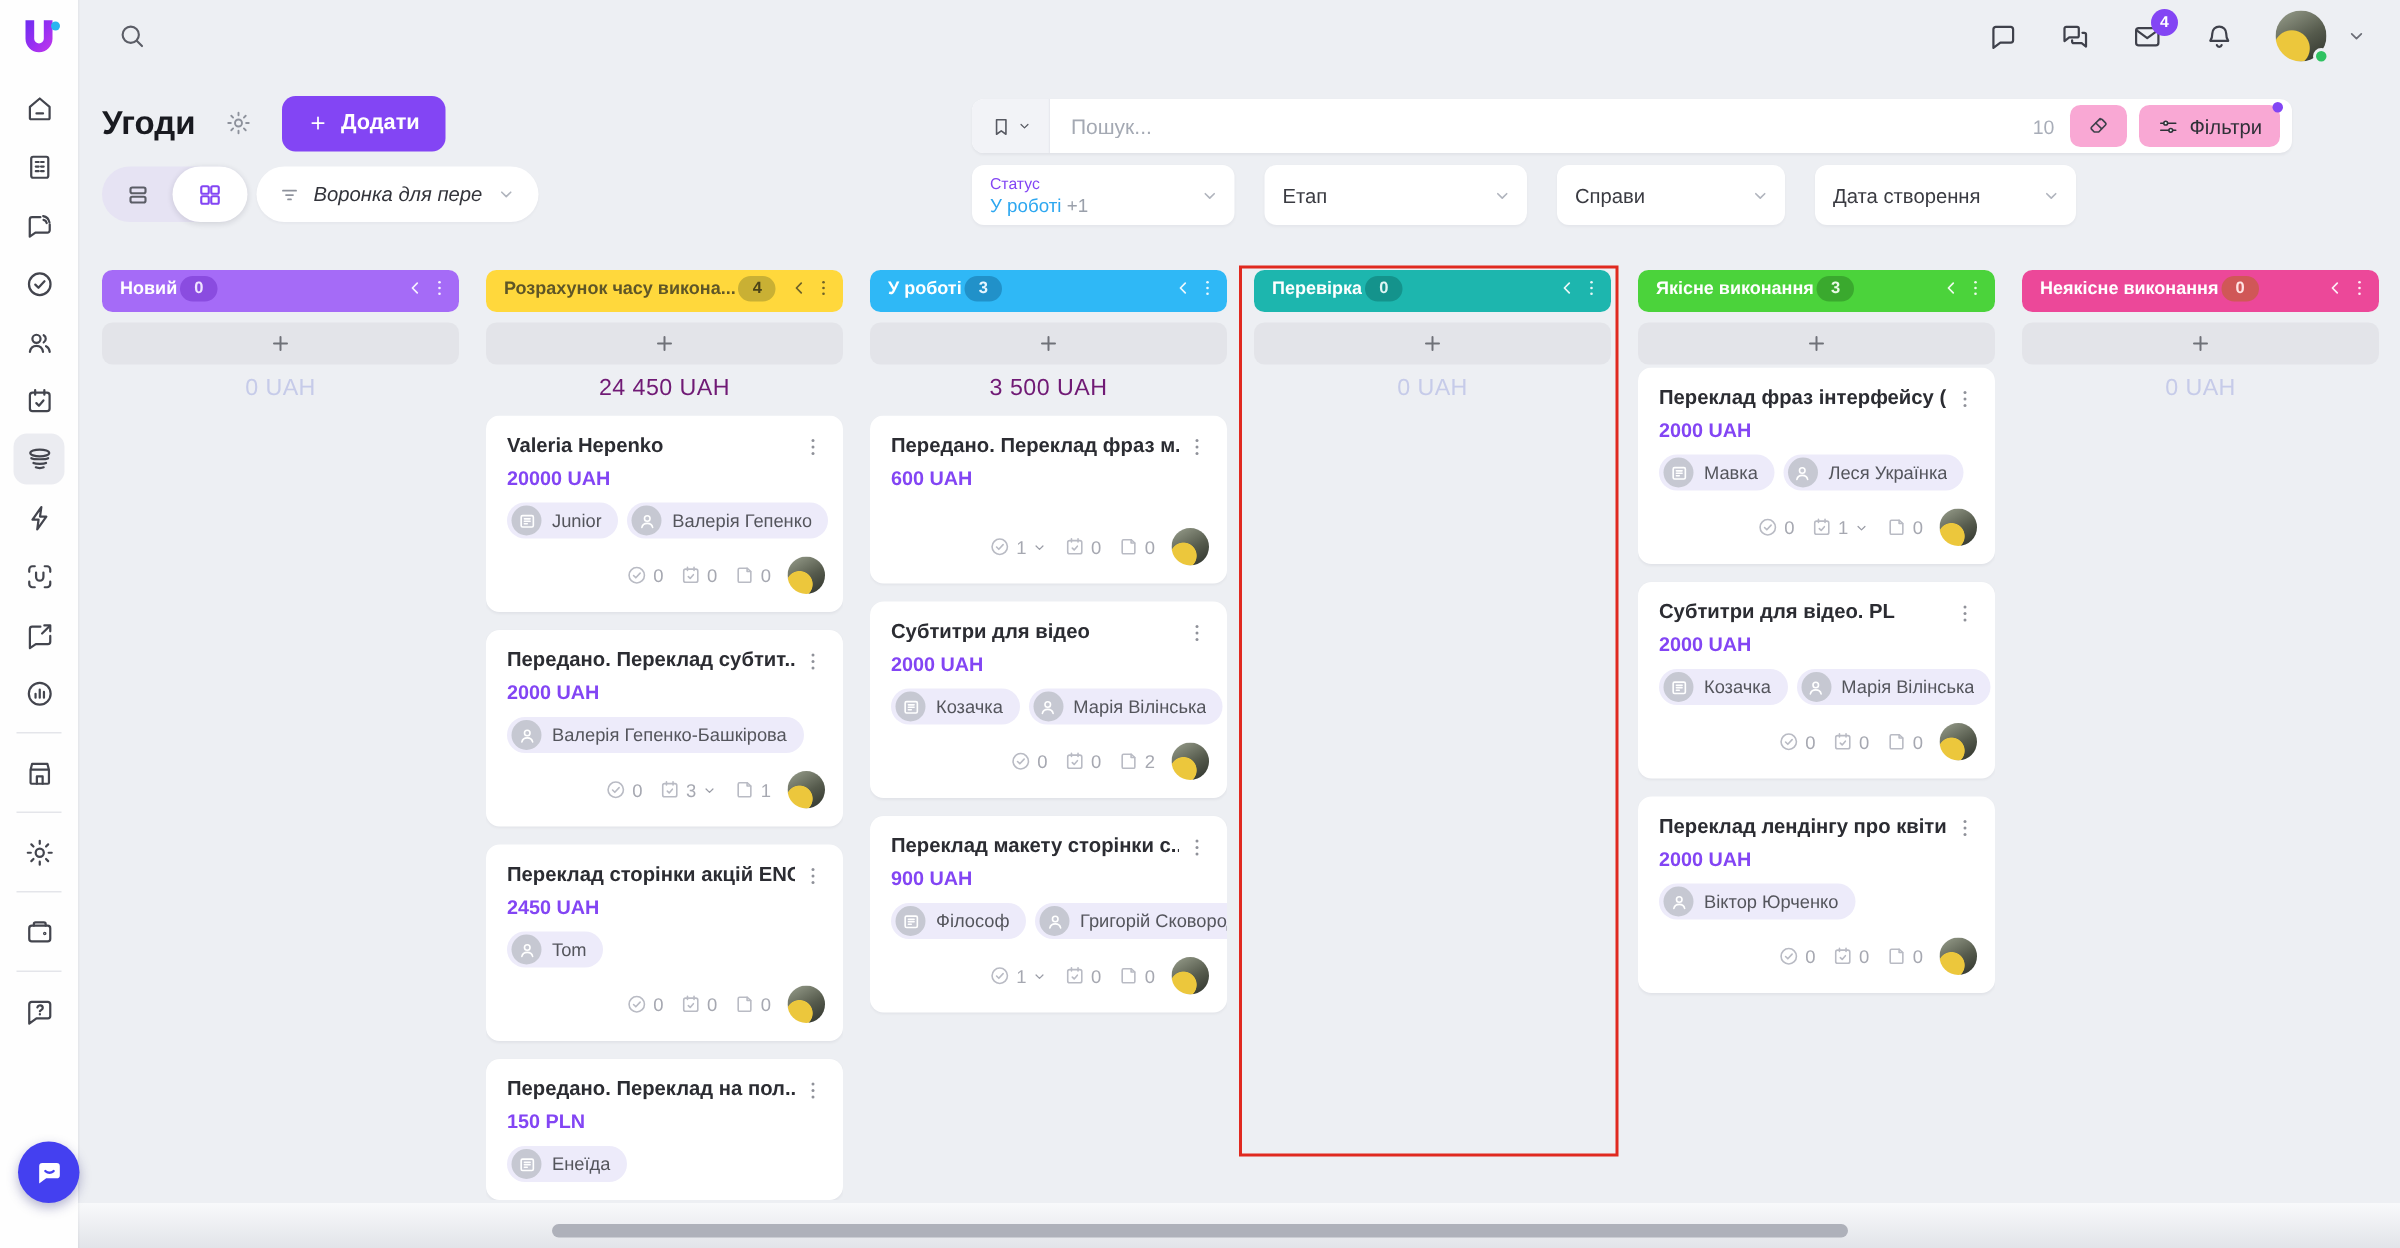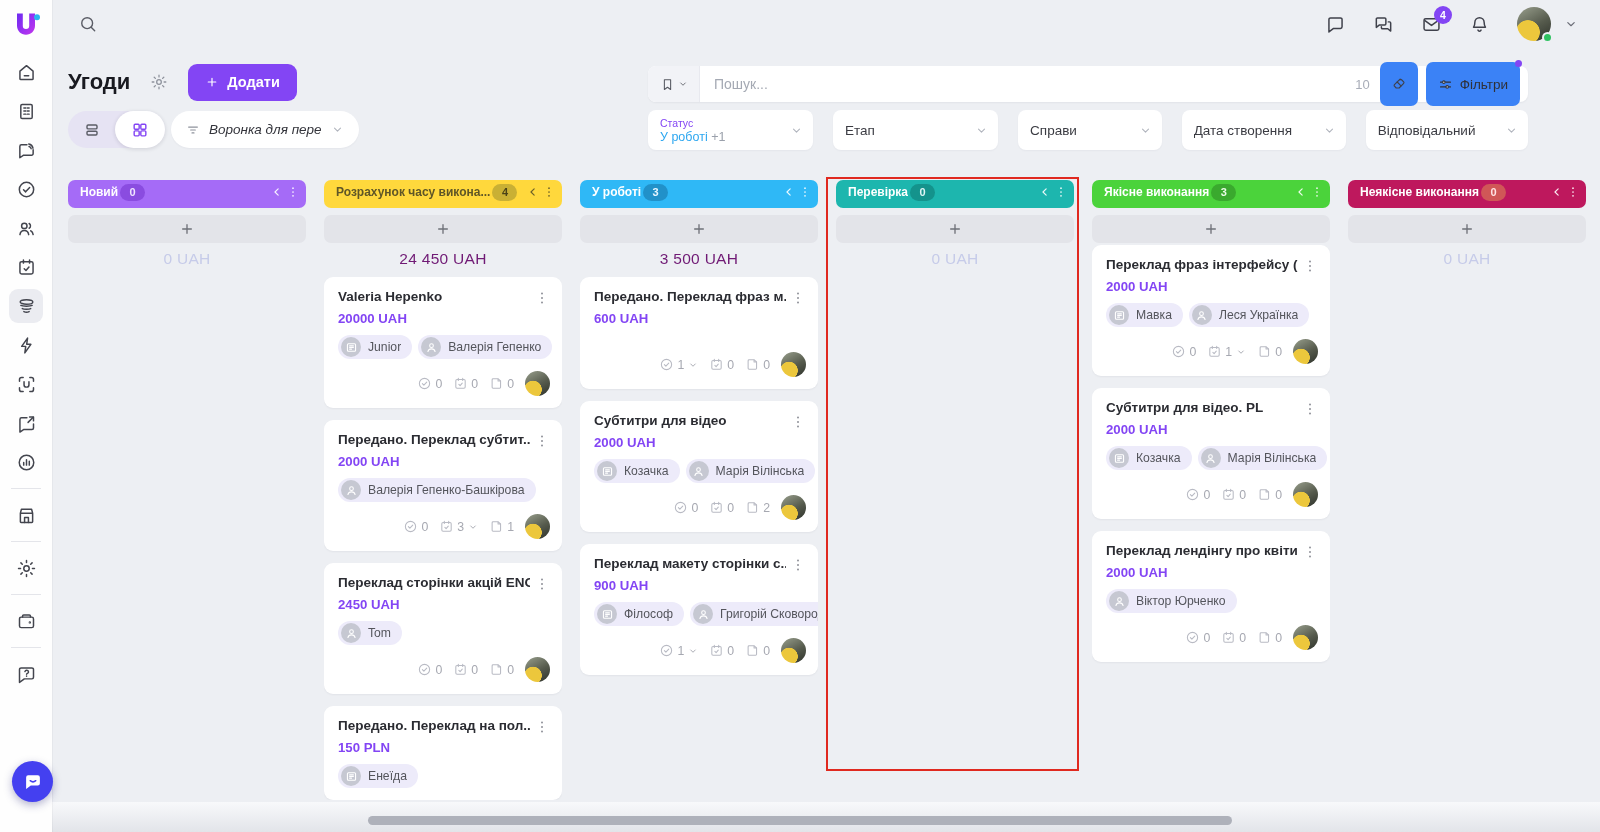--- a/index.html
+++ b/index.html
@@ -58,21 +58,21 @@
   .search-row { position:absolute; left:648px; top:66px; width:880px; height:36px; background:#fff;
                 border-radius:8px; display:flex; align-items:center;
                 box-shadow:0 1px 2px rgba(20,20,40,.05); }
   .bm-seg { width:52px; height:100%; background:#f2f3f7; border-radius:8px 0 0 8px;
             border-right:1px solid #e8e9ef; display:flex; align-items:center; justify-content:center;
             gap:3px; color:#575962; cursor:pointer; }
   .search-input { flex:1; height:100%; border:none; outline:none; background:transparent;
                   padding:0 14px; font-size:14px; color:#000000; font-family:inherit; }
   .search-input::placeholder { color:#a4a9b3; }
   .search-count { color:#a8adb8; font-size:13px; margin-right:10px; }
-  .mini-btn { height:44px; background:#3b82f6; border-radius:7px; display:flex; align-items:center;
+  .mini-btn { height:28px; background:#f9a8d4; border-radius:7px; display:flex; align-items:center;
               justify-content:center; color:#3f414b; cursor:pointer; }
   .eraser-btn { width:38px; margin-right:8px; }
   .filters-btn { gap:7px; padding:0 12px; font-size:13.5px; color:#2f3138; margin-right:8px;
                  position:relative; }
   .filters-dot { position:absolute; top:-2px; right:-2px; width:7px; height:7px; border-radius:50%;
                  background:#8345f4; }
 
   
   .toolbar { position:absolute; left:68px; top:111px; display:flex; align-items:center; gap:6px;font-style:italic; }
   .view-toggle { height:37px; border-radius:19px; background:#e6e3f3; display:flex; align-items:center; }
@@ -471,28 +471,20 @@
       </span>
     </div>
     <div class="dd" style="width:174px">
       <span class="dd-single">Дата створення</span>
       <span class="ic ic13 ddchev">
         <svg viewBox="0 0 24 24" fill="none" stroke="currentColor" stroke-width="2" stroke-linecap="round" stroke-linejoin="round">
           <path d="M6.5 9.5 12 15l5.5-5.5"></path>
         </svg>
       </span>
     </div>
-    <div class="dd" style="width:172px">
-      <span class="dd-single">Відповідальний</span>
-      <span class="ic ic13 ddchev">
-        <svg viewBox="0 0 24 24" fill="none" stroke="currentColor" stroke-width="2" stroke-linecap="round" stroke-linejoin="round">
-          <path d="M6.5 9.5 12 15l5.5-5.5"></path>
-        </svg>
-      </span>
-    </div>
   </div>
 
 <div class="board">
   <div class="board-inner">
       <div class="column">
         <div class="col-header" style="background:#a56bf7;color:#ffffff">
           <span class="col-title">Новий</span>
           <span class="col-count" style="background:#8a4ce0;color:#efe4ff">0</span>
           <span class="col-sp"></span>
           <span class="col-hic ic ic14">
@@ -1229,21 +1221,21 @@
                   </svg>
                 </span>
                 <span>0</span>
               </span>
               <span class="card-avatar avatar-img"></span>
             </div>
           </div>
         </div>
       </div>
       <div class="column">
-        <div class="col-header" style="background:#be185d;color:#ffffff">
+        <div class="col-header" style="background:#ec4899;color:#ffffff">
           <span class="col-title">Неякісне виконання</span>
           <span class="col-count" style="background:#d05757;color:#ffe3e3">0</span>
           <span class="col-sp"></span>
           <span class="col-hic ic ic14">
             <svg viewBox="0 0 24 24" fill="none" stroke="currentColor" stroke-width="2" stroke-linecap="round" stroke-linejoin="round">
               <path d="M14 6.5 8.5 12l5.5 5.5"></path>
             </svg>
           </span>
           <span class="col-hic ic ic14">
             <svg viewBox="0 0 24 24">

